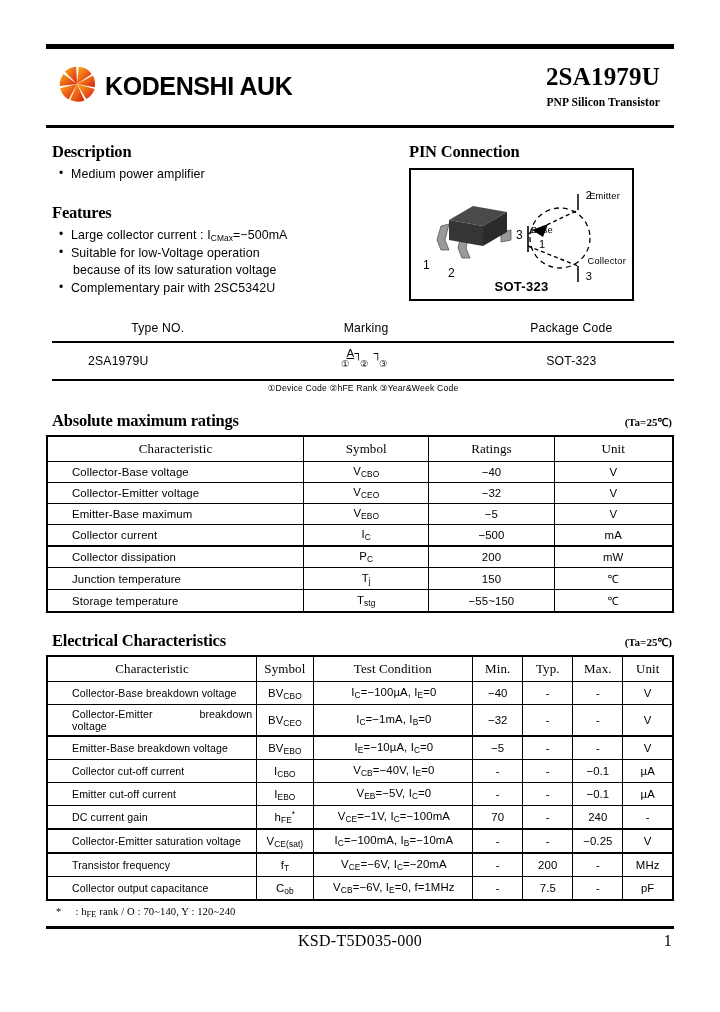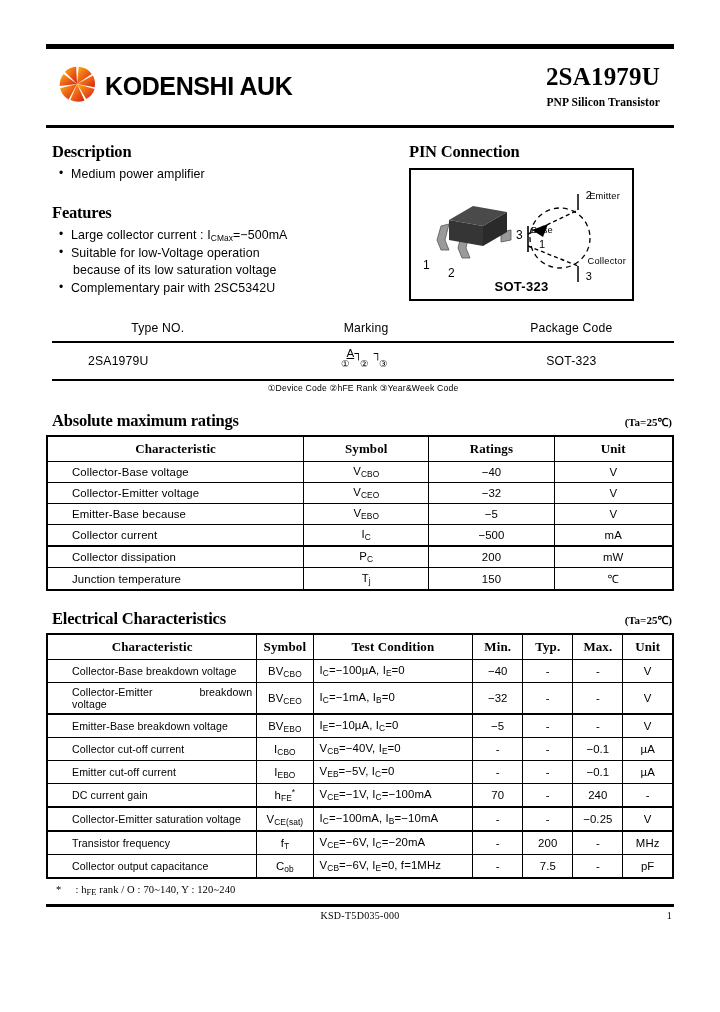--- a/index.html
+++ b/index.html
@@ -101,45 +101,45 @@
   }
   .ta { font-family: "Liberation Serif", serif; font-weight: bold; font-size: 11px;
         padding-bottom: 2px; padding-right: 2px; }
 
   table.dt { width: 100%; border-collapse: collapse; margin-top: 4px; table-layout: fixed; }
   table.dt th, table.dt td {
     border: 1px solid #000; padding: 3px 4px; font-size: 11.4px;
     text-align: center; font-weight: normal; letter-spacing: 0.1px;
   }
   table.dt th {
-    font-family: "Liberation Serif", serif; font-weight: bold; font-size: 13px;
+    font-family: "Liberation Serif", serif; font-weight: normal; font-size: 13px;
     padding: 4px 2px;
   }
   table.dt td.name { text-align: left; padding-left: 24px; }
   table.dt.amr { border: 2px solid #000; }
   table.dt.amr td, table.dt.amr th { border: 1px solid #000; }
   table.dt.ec { border: 2px solid #000; }
   .thick-top td, .thick-top th { border-top: 2px solid #000 !important; }
 
   .amr td.name { height: 21px; }
   .ec td { height: 20px; font-size: 10.6px; }
-  .ec td.cond { text-align: left; padding-left: 6px; }
+  .ec td.cond { text-align: center; padding-left: 6px; }
   .ec td.name { font-size: 10.6px; }
   .ec td.name .spread { display: flex; justify-content: space-between; }
   .ec th { font-size: 12.4px; }
 
   .footnote { font-family: "Liberation Serif", serif; font-size: 10.6px;
               margin-top: 5px; padding-left: 10px; letter-spacing: 0.1px; }
   .footnote .star { padding-right: 14px; }
 
   .footer-rule { margin-top: 7px; }
   .footer {
     display: flex; align-items: center; justify-content: center;
     position: relative; margin-top: 3px;
-    font-family: "Liberation Serif", serif; font-size: 10px; letter-spacing: 0.3px;
+    font-family: "Liberation Serif", serif; font-size: 16px; letter-spacing: 0.3px;
   }
   .footer .pg { position: absolute; right: 2px; }
 </style>
 </head>
 <body>
 
 <div class="page">
 
   <div class="rule-thick hdr-top"></div>
   <div class="hdr-body">
@@ -284,41 +284,47 @@
             <td>−40</td>
             <td>V</td>
           </tr>
           <tr>
             <td class="name">Collector-Emitter voltage</td>
             <td><span>V</span><sub>CEO</sub></td>
             <td>−32</td>
             <td>V</td>
           </tr>
           <tr>
-            <td class="name">Emitter-Base because</td>
+            <td class="name">Emitter-Base maximum</td>
             <td><span>V</span><sub>EBO</sub></td>
             <td>−5</td>
             <td>V</td>
           </tr>
           <tr>
             <td class="name">Collector current</td>
             <td><span>I</span><sub>C</sub></td>
             <td>−500</td>
             <td>mA</td>
           </tr>
           <tr class="thick-top">
             <td class="name">Collector dissipation</td>
             <td><span>P</span><sub>C</sub></td>
             <td>200</td>
             <td>mW</td>
           </tr>
           <tr>
             <td class="name">Junction temperature</td>
             <td><span>T</span><sub>j</sub></td>
             <td>150</td>
+            <td>℃</td>
+          </tr>
+          <tr>
+            <td class="name">Storage temperature</td>
+            <td><span>T</span><sub>stg</sub></td>
+            <td>−55~150</td>
             <td>℃</td>
           </tr>
         </tbody>
     </table>
   </div>
 
   <div>
     <div class="sec-head">
       <h2 class="sec">Electrical Characteristics</h2>
       <span class="ta">(Ta=25℃)</span>

